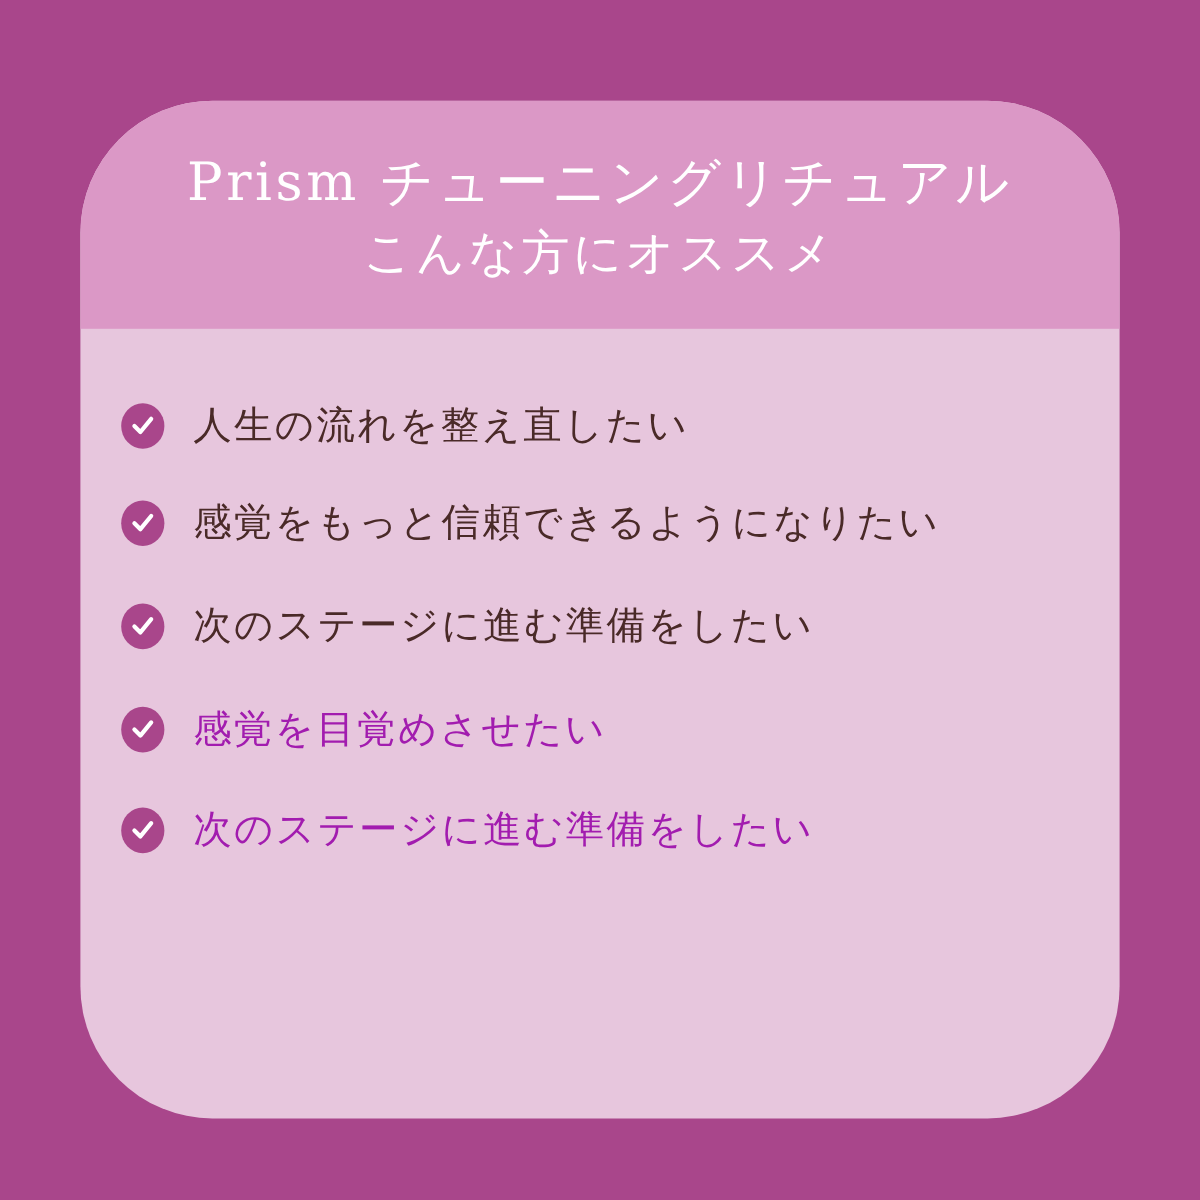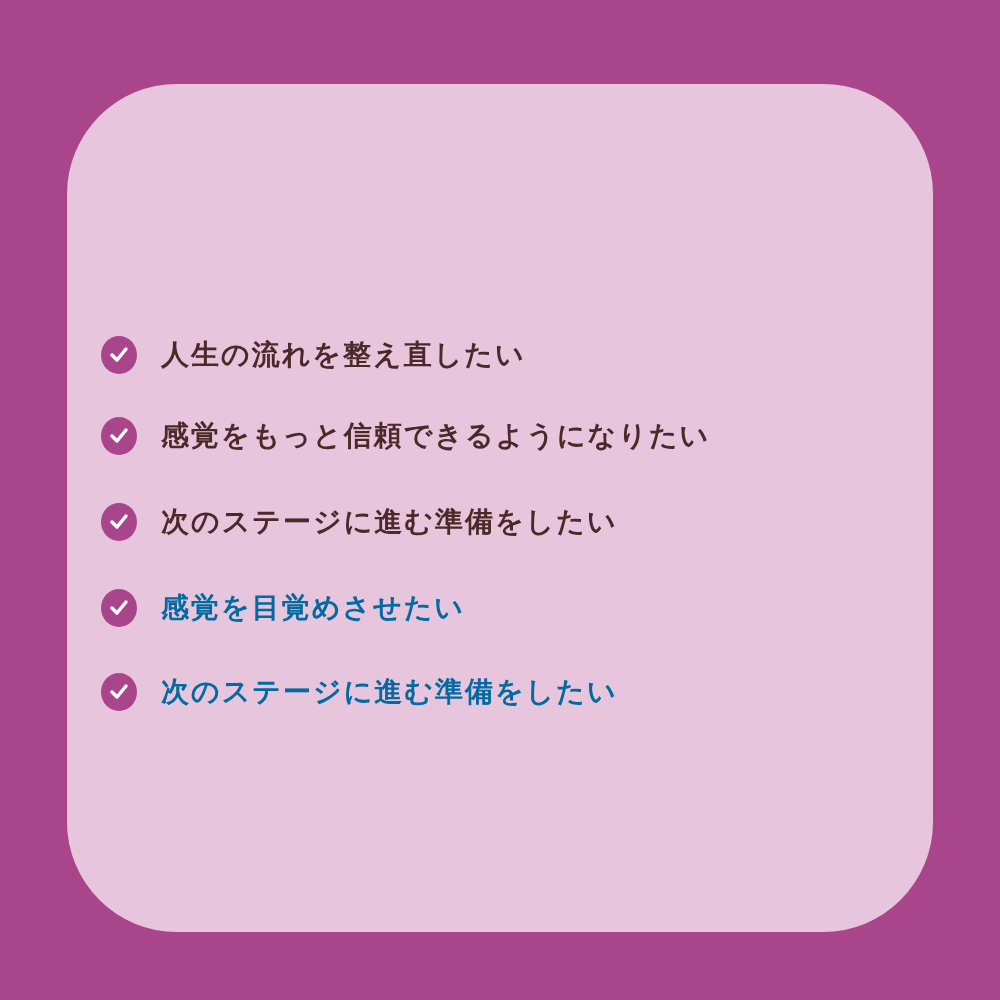--- a/index.html
+++ b/index.html
@@ -4,27 +4,31 @@
 <style>
   html, body { margin:0; padding:0; }
   body { width:1000px; height:1000px; background:#a9468b; position:relative; overflow:hidden; }
   .card { position:absolute; left:67px; top:84px; width:866px; height:848px; border-radius:110px; overflow:hidden; background:#e7c6dd; }
   .header { height:190px; background:#db98c6; display:flex; flex-direction:column; align-items:center; justify-content:center; color:#fff; font-family:"DejaVu Serif","Liberation Serif",serif; }
   .title1 { font-size:44px; letter-spacing:3px; line-height:58px; margin-top:6px; }
   .title2 { font-size:40px; letter-spacing:3px; line-height:58px; }
   .list { position:absolute; left:34px; top:232px; }
   .item { display:flex; align-items:center; height:84px; margin-top:0; }
   .check { width:36px; height:38px; border-radius:50%; background:#a9468b; display:flex; align-items:center; justify-content:center; flex-shrink:0; }
-  .label { margin-left:24px; font-family:"DejaVu Serif","Liberation Serif",serif; font-size:28px; color:#4a2a28; font-weight:bold; letter-spacing:2px; }
-  .item.dark .label { color:#0369a1; }
+  .label { margin-left:24px; font-family:"DejaVu Serif","Liberation Serif",serif; font-size:32px; color:#4a2a28; font-weight:normal; letter-spacing:2px; }
+  .item.dark .label { color:#a21caf; }
 </style>
 </head>
 <body>
 
 <div class="card">
+  <div class="header">
+    <div class="title1">Prism チューニングリチュアル</div>
+    <div class="title2">こんな方にオススメ</div>
+  </div>
   <div class="list">
     <div class="item" style="height:78px">
       <span class="check">
           <svg width="20" height="18" viewBox="0 0 20 18">
             <path d="M3 9 L8 14 L17 3" stroke="#fff" stroke-width="3.5" fill="none" stroke-linecap="round" stroke-linejoin="round"></path>
           </svg>
         </span>
       <span class="label">人生の流れを整え直したい</span>
     </div>
     <div class="item" style="height:84px">

